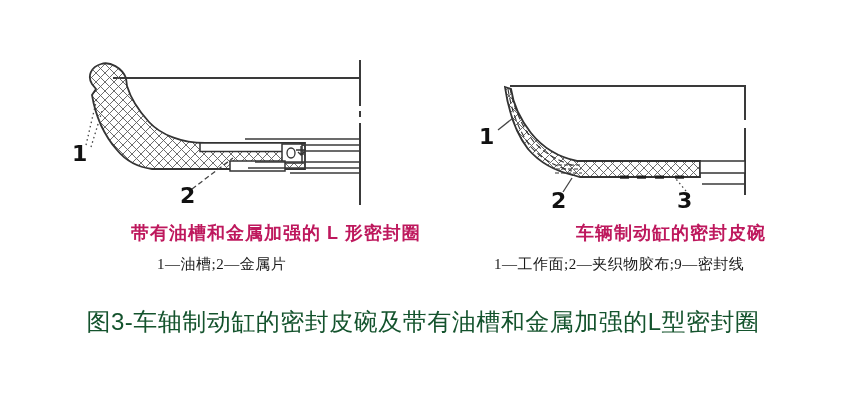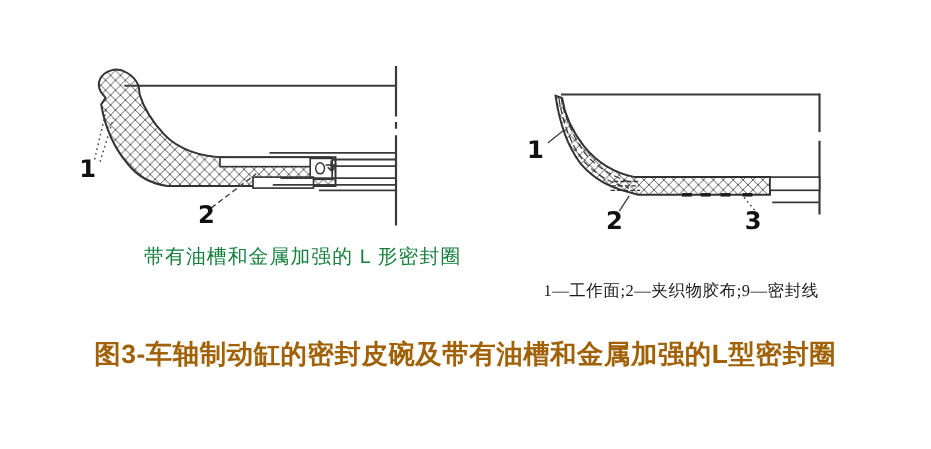--- a/index.html
+++ b/index.html
@@ -5,34 +5,34 @@
   html,body{margin:0;padding:0;background:#fff;}
   .page{
     position:relative;width:846px;height:408px;background:#ffffff;
     font-family:"Liberation Sans","DejaVu Sans",sans-serif;color:#111;
     overflow:hidden;
   }
   .diagram{position:absolute;}
   .diagram-left{left:60px;top:55px;}
   .diagram-right{left:455px;top:60px;}
   .caption{
-    position:absolute;font-weight:normal;font-size:18px;letter-spacing:1px;
-    white-space:nowrap;color:#15803d;
+    position:absolute;font-weight:bold;font-size:18px;letter-spacing:1px;
+    white-space:nowrap;color:#be185d;
   }
   .caption-left{left:131px;top:221px;}
   .caption-right{left:576px;top:221px;}
   .legend{
     position:absolute;font-size:15px;letter-spacing:0.5px;white-space:nowrap;
     color:#1a1a1a;font-family:"Liberation Serif","DejaVu Serif",serif;
   }
   .legend-left{left:157px;top:255px;}
   .legend-right{left:494px;top:255px;}
   .figure-title{
     position:absolute;left:0;right:0;top:306px;text-align:center;
-    font-weight:bold;font-size:24px;letter-spacing:0.5px;color:#a16207;
+    font-weight:normal;font-size:24px;letter-spacing:0.5px;color:#14532d;
     white-space:nowrap;
   }
   svg .num{
     font-family:"DejaVu Sans","Liberation Sans",sans-serif;
     font-weight:bold;font-size:22px;fill:#111;
   }
 </style>
 </head>
 <body>
 
@@ -125,18 +125,20 @@
     <line x1="43" y1="70" x2="58" y2="58" stroke="#444" stroke-width="1.3"></line>
     <line x1="108" y1="132" x2="117" y2="118" stroke="#444" stroke-width="1.3"></line>
     <line x1="231" y1="131" x2="221" y2="119" stroke="#444" stroke-width="1.3" stroke-dasharray="1.5 3"></line>
 
     <text class="num" x="24" y="84">1</text>
     <text class="num" x="96" y="148">2</text>
     <text class="num" x="222" y="148">3</text>
   </svg>
 
   <div class="caption caption-left">带有油槽和金属加强的 L 形密封圈</div>
+  <div class="caption caption-right">车辆制动缸的密封皮碗</div>
 
+  <div class="legend legend-left">1—油槽;2—金属片</div>
   <div class="legend legend-right">1—工作面;2—夹织物胶布;9—密封线</div>
 
   <div class="figure-title">图3-车轴制动缸的密封皮碗及带有油槽和金属加强的L型密封圈</div>
 
 </div>
 
 </body></html>

